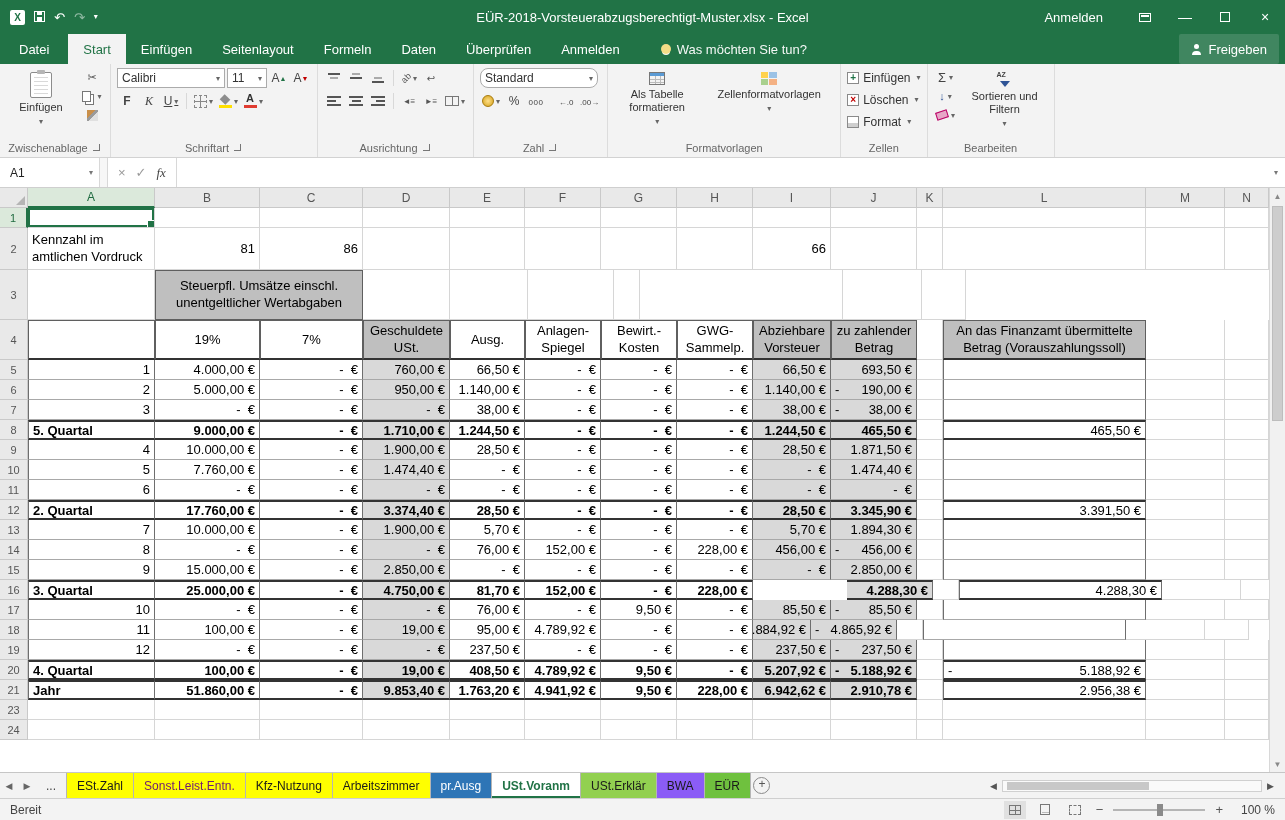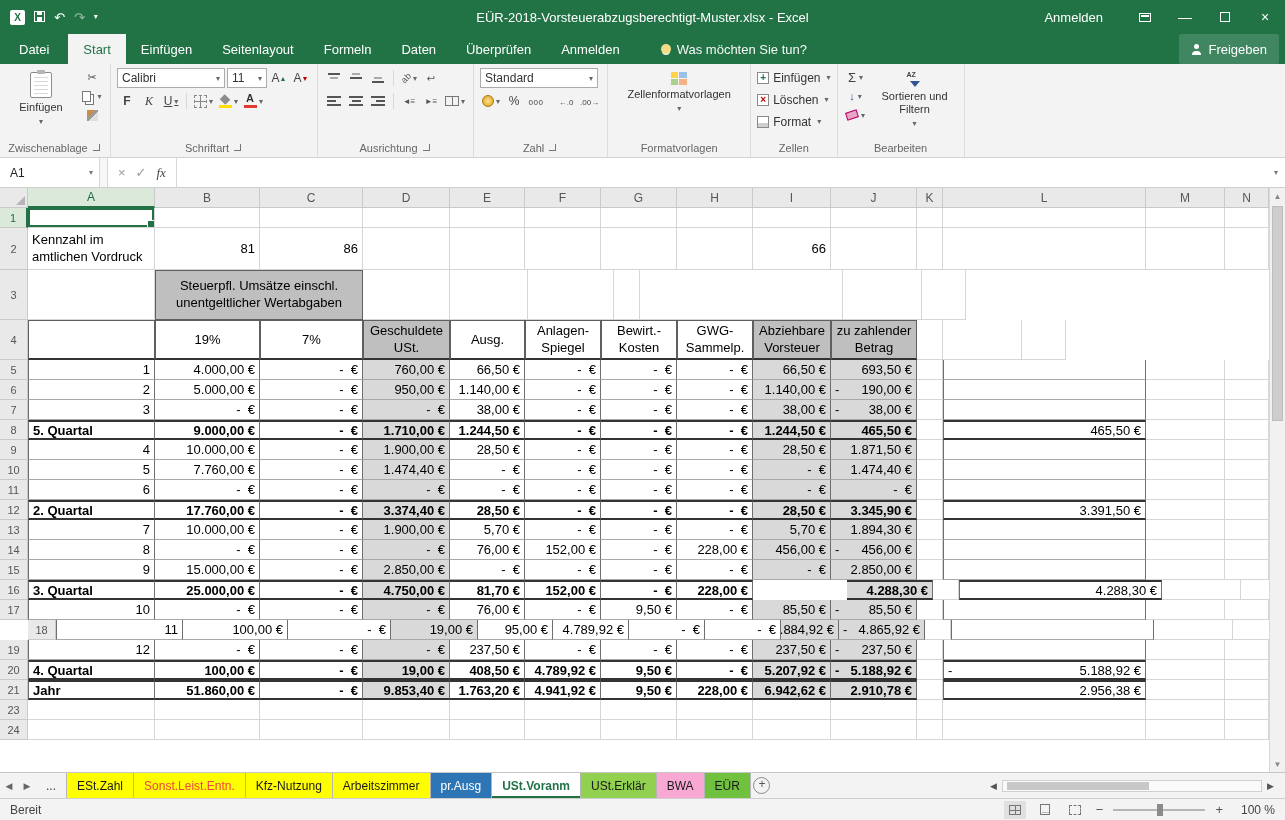--- a/index.html
+++ b/index.html
@@ -59,21 +59,21 @@
   .bigbtn.drop::after { content:"▾"; font-size:8px; color:#666; margin:0; }
   .minicol { display:flex; flex-direction:column; gap:1px; }
   .mini { height:18px; min-width:24px; display:flex; align-items:center; justify-content:center; font-size:11px; color:#555; gap:1px; }
   .frow { display:flex; align-items:center; gap:2px; }
   .tbtn { height:20px; min-width:20px; display:flex; align-items:center; justify-content:center; font-size:12px; color:#444; padding:0 2px; }
   .vsep { width:1px; height:16px; background:#d8d8d8; margin:0 3px; }
   .select { background:#fff; border:1px solid #ababab; height:20px; display:flex; align-items:center; justify-content:space-between; font-size:12px; padding:0 4px; color:#333; }
   .select::after { content:"▾"; font-size:8px; color:#666; margin-left:4px; }
   .fname { width:108px; }
   .fsize { width:40px; }
-  .select.wide { width:118px; }
+  .select.wide { width:118px;border-radius:8px; }
   .gap4 { width:6px; }
 
   .ic-clip { width:22px; height:26px; background:#fff; border:1px solid #8c8c8c; border-radius:2px; position:relative; }
   .ic-clip::before { content:""; position:absolute; top:-3px; left:6px; width:8px; height:4px; background:#b5b5b5; border-radius:1px; }
   .ic-clip::after { content:""; position:absolute; top:4px; left:3px; right:3px; bottom:3px; background:repeating-linear-gradient(#d9d9d9 0 1px,#fff 1px 4px); }
   .ic-copy { width:9px; height:11px; border:1px solid #777; background:#fff; box-shadow:3px 3px 0 -1px #fff,3px 3px 0 0 #777; margin-right:3px; }
   .ic-brush { width:11px; height:11px; background:linear-gradient(135deg,#c98f4a 0 40%,#9a9a9a 40% 55%,#e0e0e0 55% 100%); }
   .bold-b { font-weight:bold; }
   .italic-b { font-style:italic; font-family:"Liberation Serif",serif; }
   .under-b { text-decoration:underline; }
@@ -380,20 +380,24 @@
       </div>
       <div class="rgl">
           <span>Zahl</span>
           <span class="launch"></span>
         </div>
     </div>
 
     <div class="rgroup">
       <div class="rgc">
         <button class="bigbtn drop">
+          <span class="ic-table"></span>
+          <span class="bb-label">Als Tabelle formatieren</span>
+        </button>
+        <button class="bigbtn drop">
           <span class="ic-styles"></span>
           <span class="bb-label" style="width:118px">Zellenformatvorlagen</span>
         </button>
       </div>
       <div class="rgl">
           <span>Formatvorlagen</span>
         </div>
     </div>
 
     <div class="rgroup">
@@ -563,20 +567,24 @@
           </div>
           <div class="cell a-c wrap bgh" style="width: 78px;">
             <span>Abziehbare
 Vorsteuer</span>
           </div>
           <div class="cell a-c wrap bgh" style="width: 86px;">
             <span>zu zahlender
 Betrag</span>
           </div>
           <div class="cell" style="width: 26px;"></div>
+          <div class="cell a-c wrap bgh bl" style="width: 203px;">
+            <span>An das Finanzamt übermittelte
+Betrag (Vorauszahlungssoll)</span>
+          </div>
           <div class="cell" style="width: 79px;"></div>
           <div class="cell" style="width: 44px;"></div>
         </div>
         <div class="grow" style="height: 20px;">
           <div class="rowhdr">5</div>
           <div class="cell bd bl a-r" style="width: 127px;">
             <span>1</span>
           </div>
           <div class="cell bd a-r" style="width: 105px;">
             <span>4.000,00 €</span>
@@ -1057,21 +1065,21 @@
           </div>
           <div class="cell bd a-r bgd neg" style="width: 86px;">
             <span>-</span>
             <span>85,50 €</span>
           </div>
           <div class="cell" style="width: 26px;"></div>
           <div class="cell bd bl a-r" style="width: 203px;"></div>
           <div class="cell" style="width: 79px;"></div>
           <div class="cell" style="width: 44px;"></div>
         </div>
-        <div class="grow" style="height: 20px; padding-left: 28px;">
+        <div class="grow" style="height: 20px;">
           <div class="rowhdr">18</div>
           <div class="cell bd bl a-r" style="width: 127px;">
             <span>11</span>
           </div>
           <div class="cell bd a-r" style="width: 105px;">
             <span>100,00 €</span>
           </div>
           <div class="cell bd a-r" style="width: 103px;">
             <span>-  €</span>
           </div>
@@ -1261,27 +1269,27 @@
       <div class="varr dn">▼</div>
     </div>
   </div>
 
   <div class="tabbar">
     <div class="tnav">◀</div>
     <div class="tnav">▶</div>
     <div id="sheettabs">
         <div class="sheettab" style="background: rgb(243, 243, 243); color: rgb(68, 68, 68);">...</div>
         <div class="sheettab" style="background: rgb(255, 255, 0); color: rgb(26, 26, 26);">ESt.Zahl</div>
-        <div class="sheettab" style="background: rgb(255, 255, 0); color: #ef4444;">Sonst.Leist.Entn.</div>
+        <div class="sheettab" style="background: rgb(255, 255, 0); color: #701a75;">Sonst.Leist.Entn.</div>
         <div class="sheettab" style="background: rgb(255, 255, 0); color: rgb(26, 26, 26);">Kfz-Nutzung</div>
         <div class="sheettab" style="background: rgb(255, 255, 0); color: rgb(26, 26, 26);">Arbeitszimmer</div>
         <div class="sheettab" style="background: rgb(46, 117, 182); color: rgb(255, 255, 255);">pr.Ausg</div>
         <div class="sheettab active" style="background: rgb(255, 255, 255); color: rgb(33, 115, 70);">USt.Voranm</div>
         <div class="sheettab" style="background: rgb(146, 208, 80); color: rgb(26, 26, 26);">USt.Erklär</div>
-        <div class="sheettab" style="background: #f9a8d4; color: rgb(26, 26, 26);">BWA</div>
+        <div class="sheettab" style="background: #8b5cf6; color: rgb(26, 26, 26);">BWA</div>
         <div class="sheettab" style="background: rgb(111, 193, 62); color: rgb(26, 26, 26);">EÜR</div>
       </div>
     <div class="addsheet"></div>
     <div class="hscroll">
       <span class="harr">◀</span>
       <span class="htrack">
           <span class="hthumb"></span>
         </span>
       <span class="harr">▶</span>
     </div>

